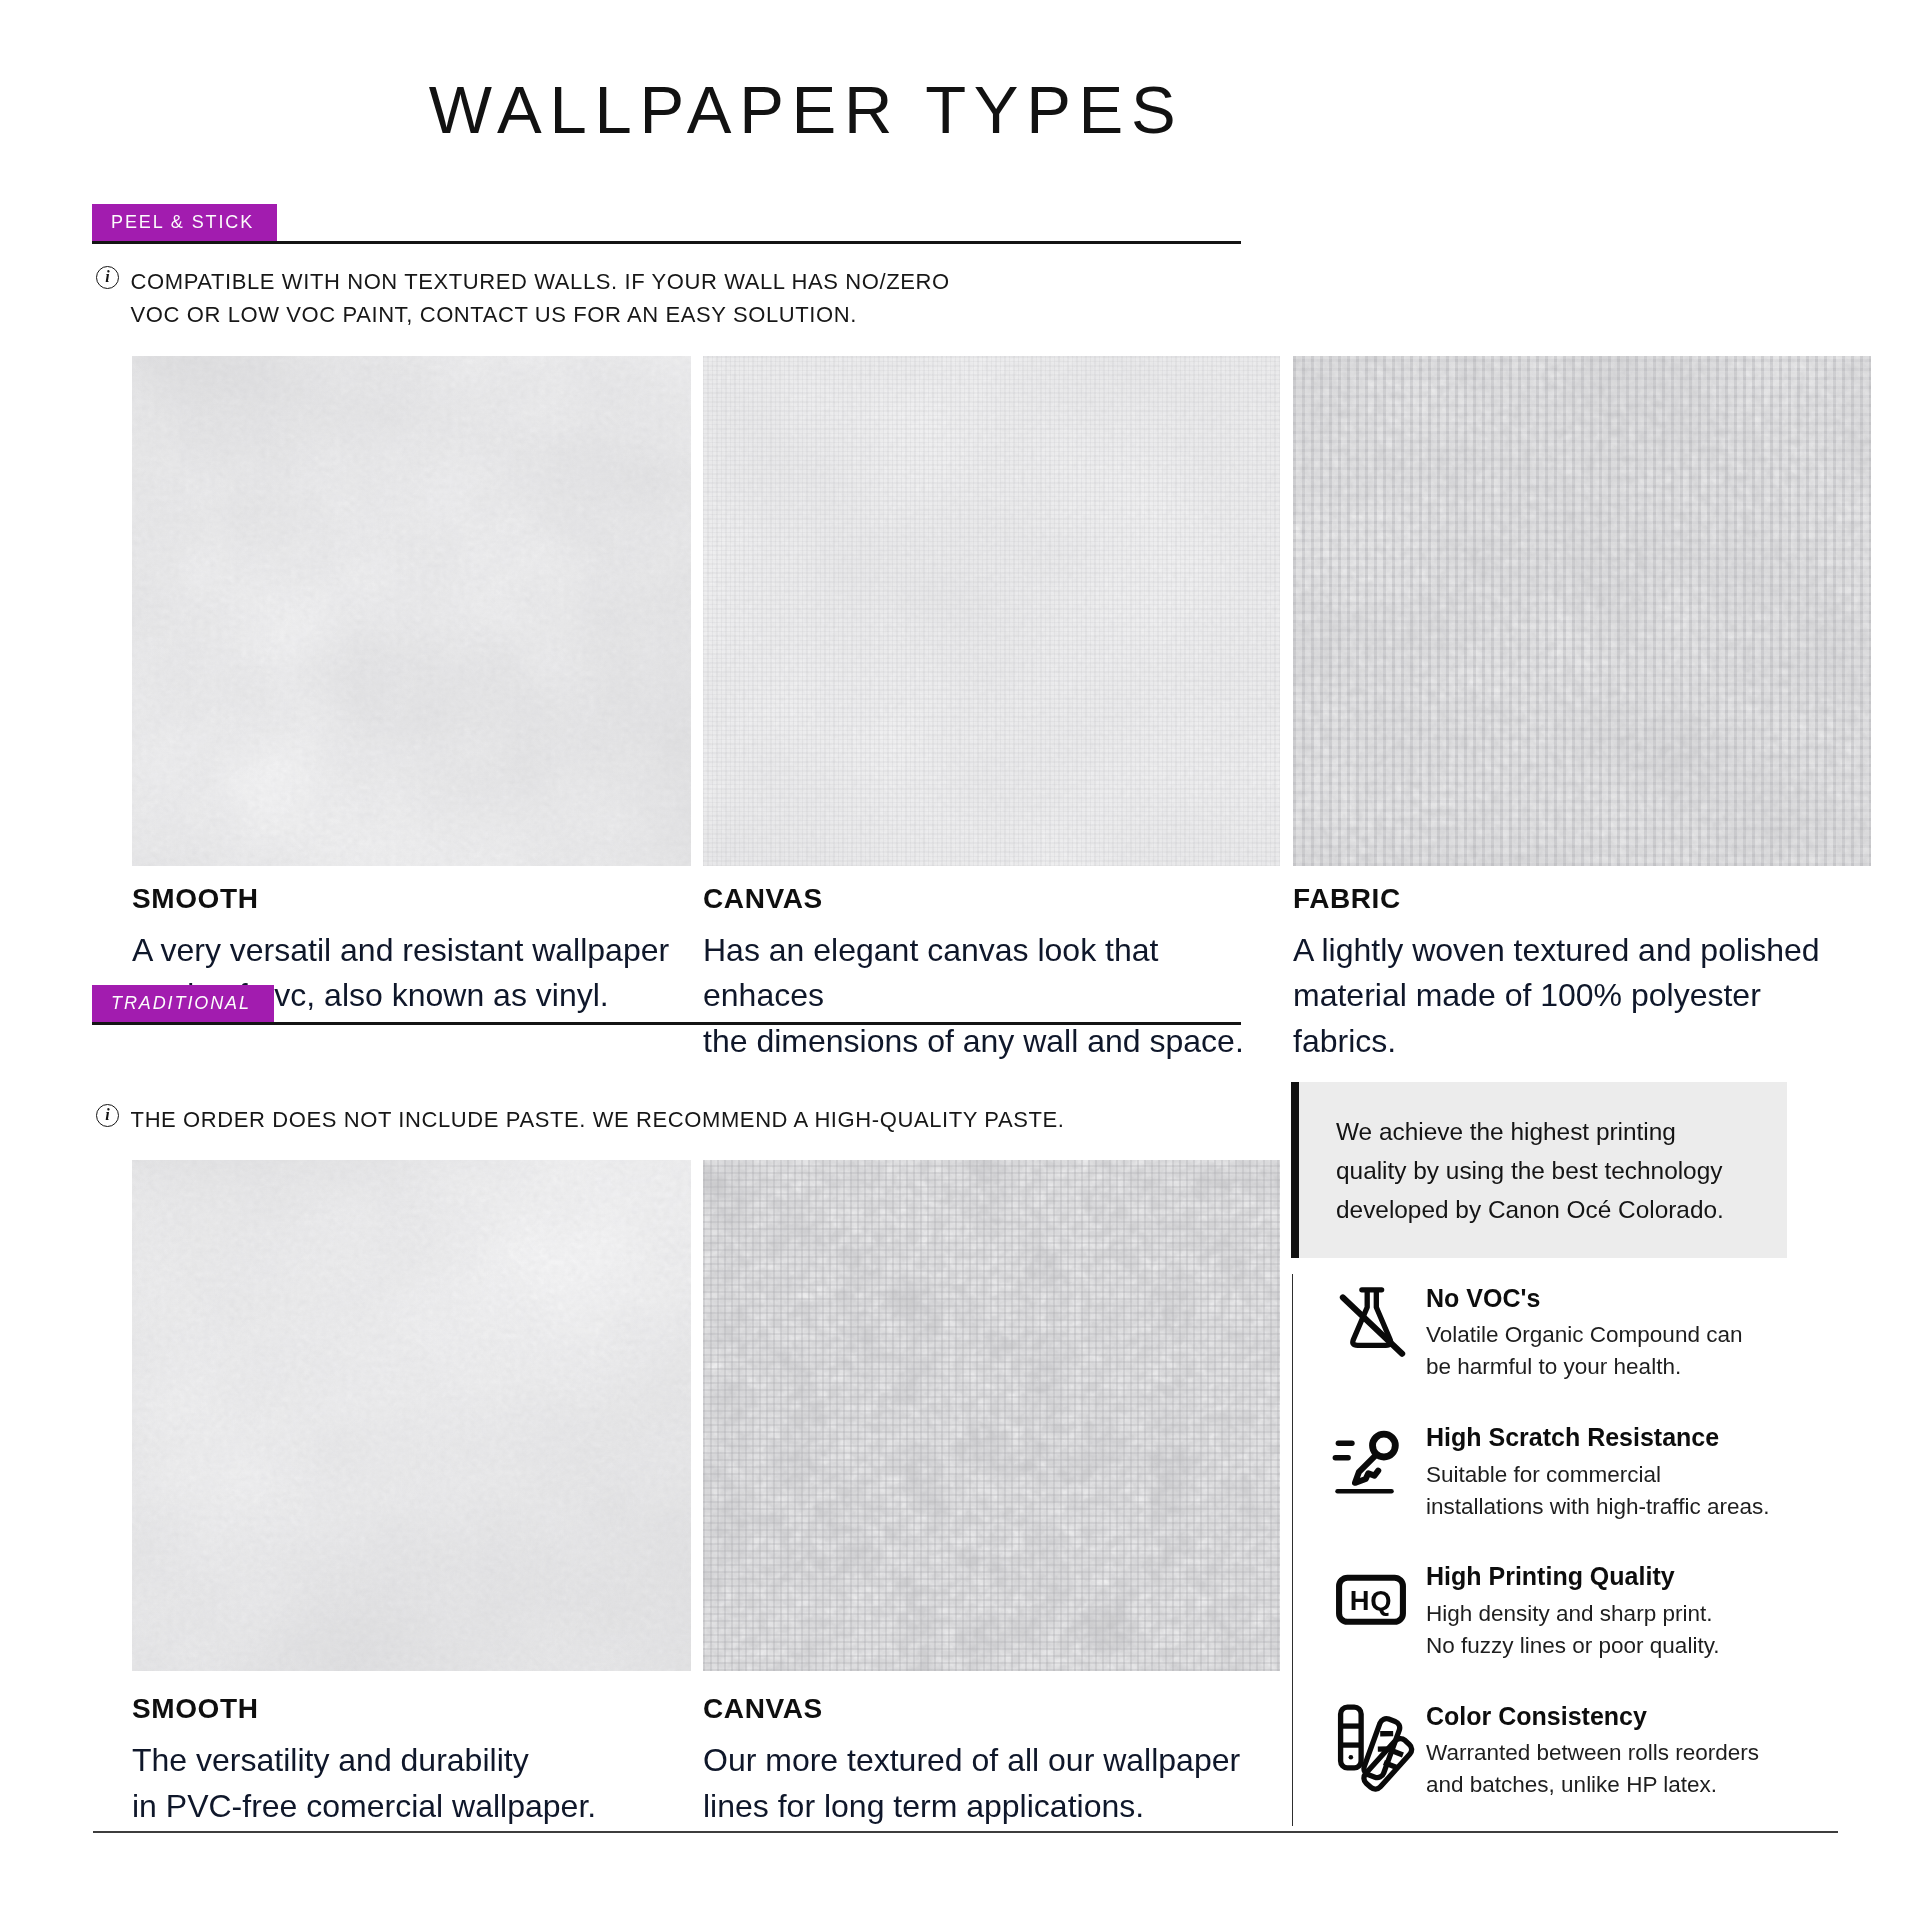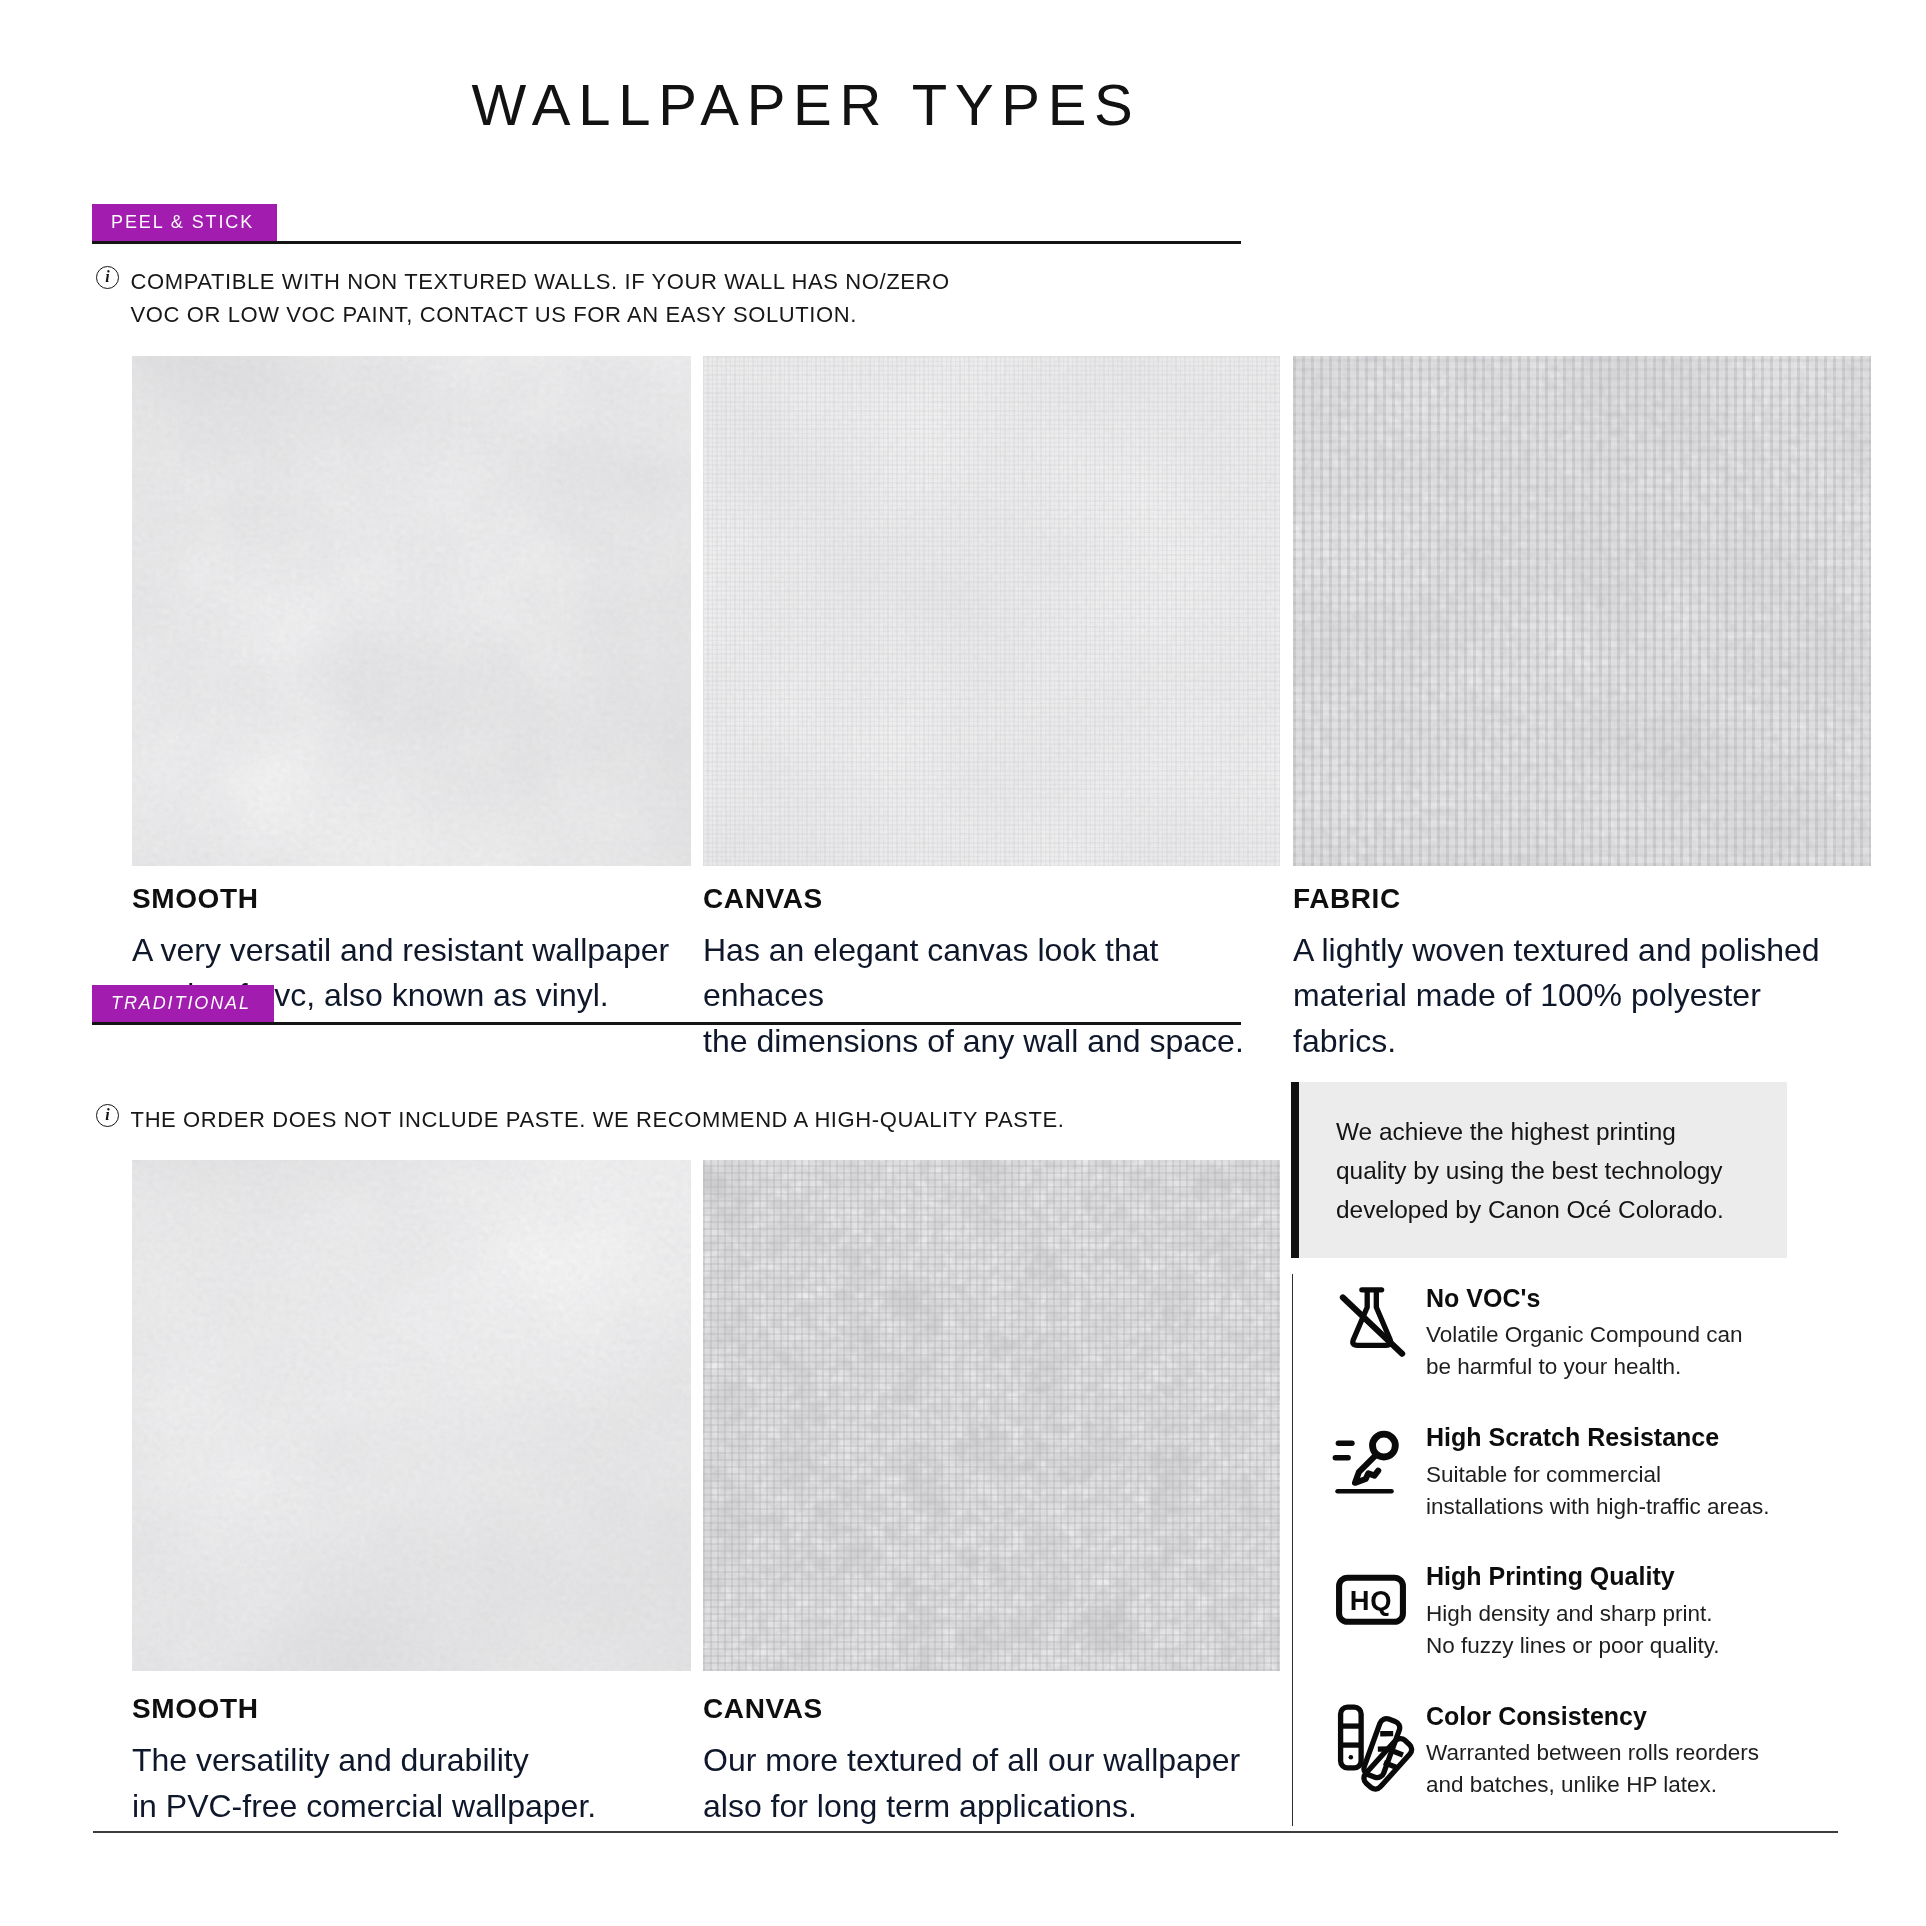--- a/index.html
+++ b/index.html
@@ -1,21 +1,21 @@
 <!DOCTYPE html>
 <html style="font-size:10.3px"><head>
 <meta charset="utf-8">
 <style>
   html,body{margin:0;padding:0;background:#ffffff;}
   .sheet{position:relative;width:1926px;height:1926px;background:#ffffff;overflow:hidden;
          font-family:"Liberation Sans","DejaVu Sans",sans-serif;color:#161616;}
 
   
   .title{position:absolute;top:76px;left:806px;transform:translateX(-50%);
-         white-space:nowrap;font-size:58px;font-weight:500;letter-spacing:7.7px;
+         white-space:nowrap;font-size:67px;font-weight:500;letter-spacing:7.7px;
          color:#121212;line-height:1;}
 
   
   .section-bar{position:absolute;display:flex;align-items:flex-end;
                border-bottom:3.2px solid #141414;width:1149px;left:92px;}
   .section-bar.peel{top:204px;}
   .section-bar.trad{top:985px;font-style:italic;}
   .label-box{display:inline-block;background:#a21caf;color:#fcfcfc;
              font-size:18px;font-weight:500;letter-spacing:1.9px;
              padding:9px 23px 10.3px 19px;line-height:1;}
@@ -185,21 +185,21 @@
         <filter id="f5g">
             <feTurbulence type="fractalNoise" baseFrequency="0.5" numOctaves="3" seed="43" stitchTiles="stitch"></feTurbulence>
             <feColorMatrix type="matrix" values="0 0 0 0 0.45  0 0 0 0 0.45  0 0 0 0 0.47  0.8 0.8 0.8 0 -0.45"></feColorMatrix>
           </filter>
         <rect width="100" height="100" filter="url(#f5c)" opacity="0.42"></rect>
         <rect width="100" height="100" filter="url(#f5g)" opacity="0.4"></rect>
       </svg>
     </div>
     <div class="swatch-name">CANVAS</div>
     <div class="swatch-desc">Our more textured of all our wallpaper
-also for long term applications.</div>
+lines for long term applications.</div>
   </div>
 
   <div class="callout">We achieve the highest printing
 quality by using the best technology
 developed by Canon Océ Colorado.</div>
 
   <div class="features">
 
     <div class="feature">
       <span class="feature-icon">

